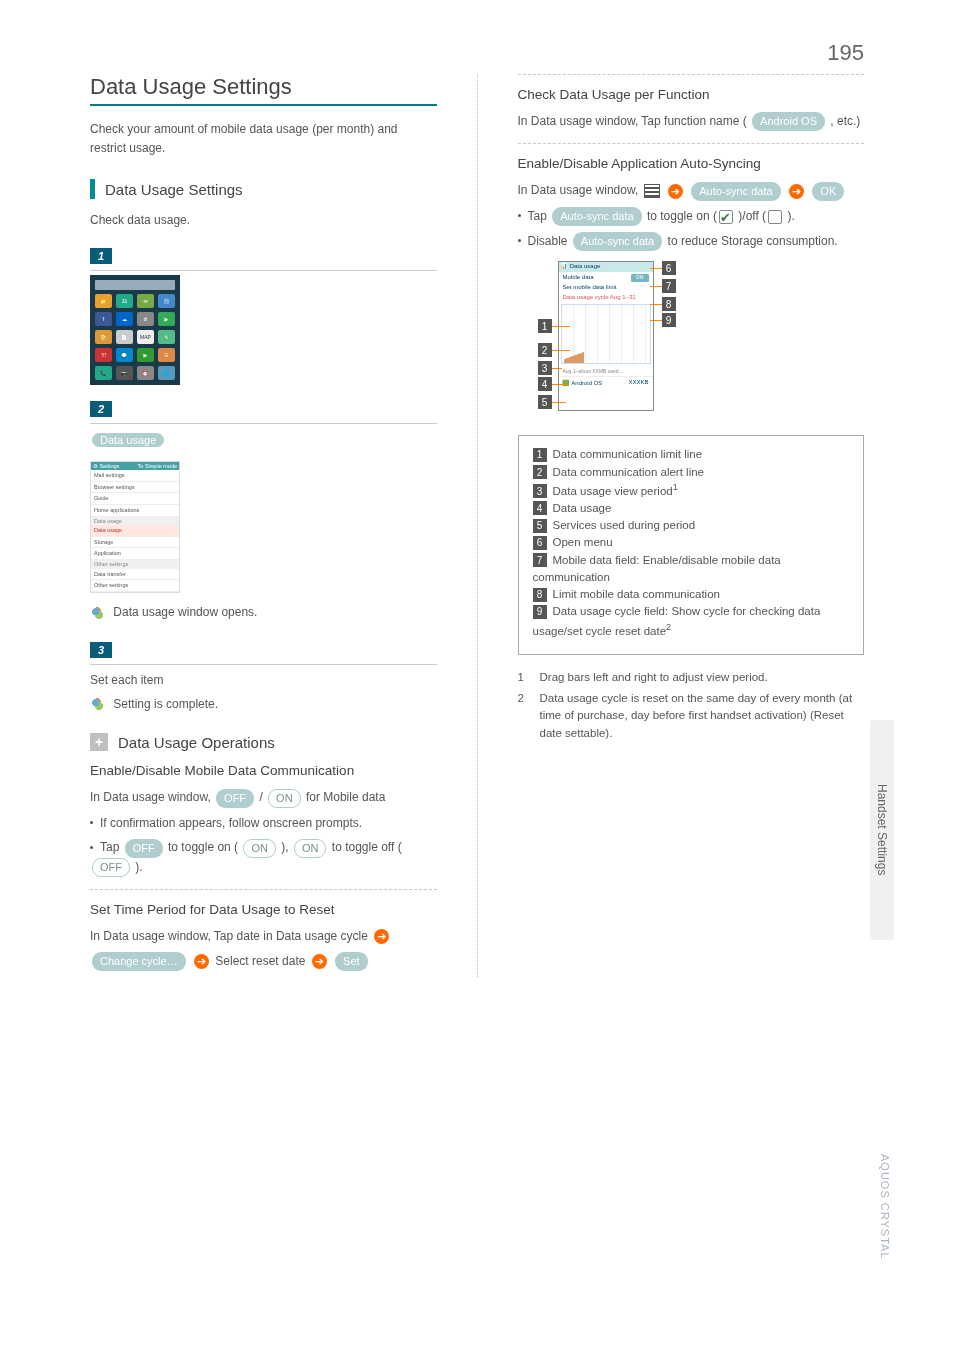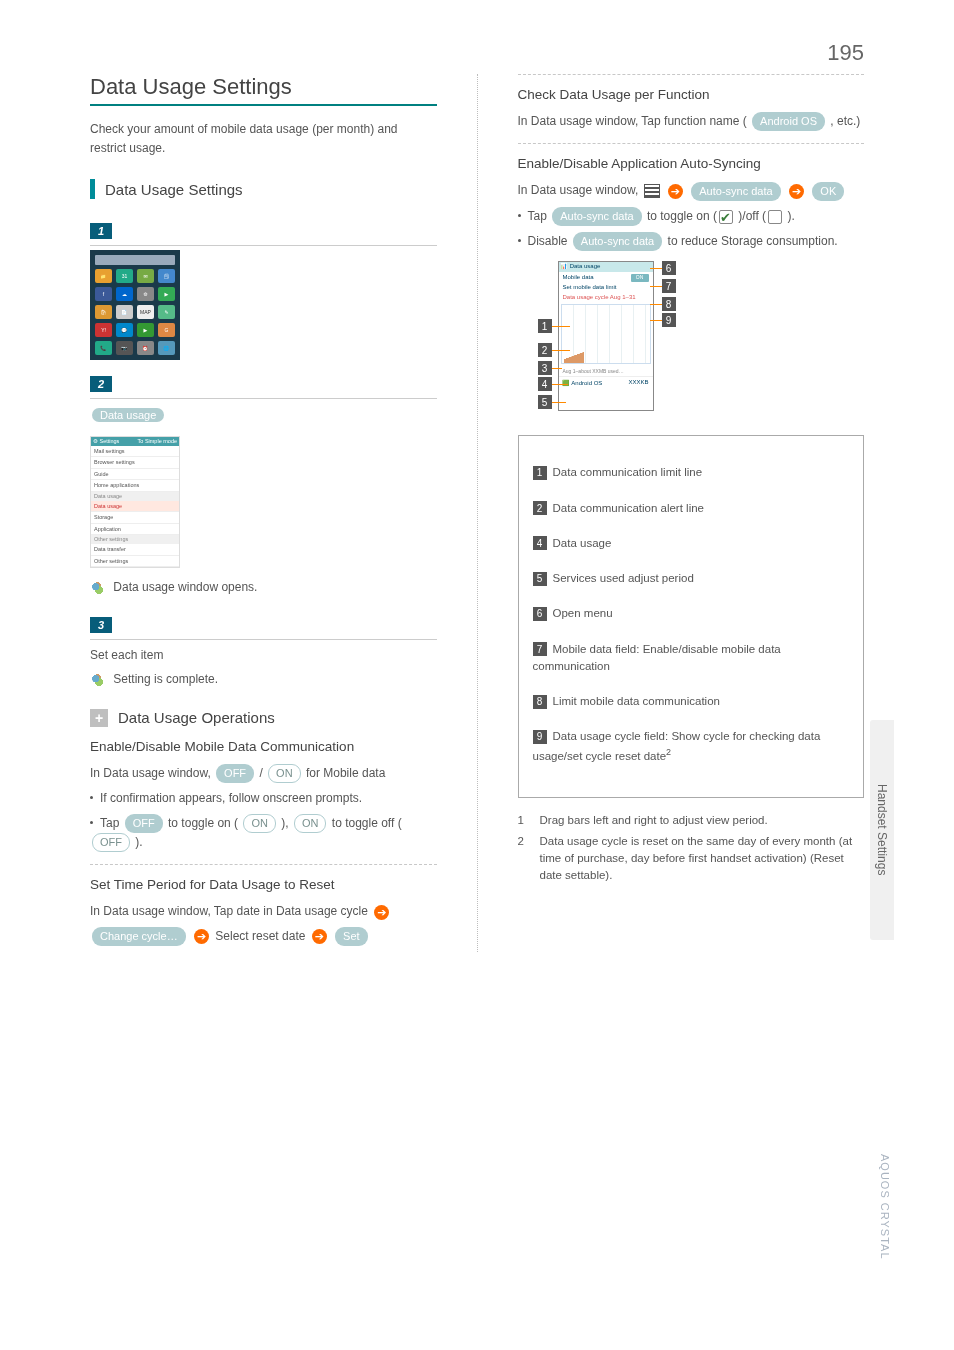--- a/index.html
+++ b/index.html
@@ -76,21 +76,21 @@
   .shot .section{background:#f0f0f0;padding:1px 3px;color:#888;}
   .apps{width:90px;background:#1a3a4a;padding:5px;display:grid;
     grid-template-columns:repeat(4,1fr);gap:4px;margin:4px 0;}
   .apps .ic{height:14px;border-radius:2px;font-size:5px;display:flex;
     align-items:center;justify-content:center;color:#fff;}
   .apps .srch{grid-column:1/5;height:10px;background:#9ab;border-radius:1px;}
   .op-h{font-size:13.5px;color:#444;margin:12px 0 10px 0;}
   .dash-sep{border-top:1.5px dashed #c8c8c8;margin:12px 0;}
 
   .layout-box{border:1px solid #aaa;margin-top:14px;padding:10px 14px 14px 14px;font-size:11.5px;}
-  .layout-box .itm{margin:18px 0;line-height:1.5;}
+  .layout-box .itm{margin:0 0;line-height:1.5;}
   .nb{display:inline-flex;width:14px;height:14px;background:#555;color:#fff;
     align-items:center;justify-content:center;font-size:10px;margin-right:6px;}
   .foot-list{font-size:11.5px;margin-top:14px;}
   .foot-list .fi{display:flex;gap:10px;margin-bottom:4px;line-height:1.5;}
   .foot-list .fi .n{width:12px;flex-shrink:0;}
   sup{font-size:9px;vertical-align:super;}
 
   .diag{position:relative;width:120px;height:160px;margin:10px 0 10px 20px;}
   .diag .scr{position:absolute;left:20px;top:0;width:96px;height:150px;border:1px solid #888;background:#fff;}
   .diag .scr .h{background:#c8e8ea;height:10px;font-size:6px;padding-left:2px;color:#046;}
@@ -115,20 +115,21 @@
 
   <div class="col">
     <h1 class="title">Data Usage Settings</h1>
     <div class="title-rule"></div>
     <p>Check your amount of mobile data usage (per month) and restrict usage.</p>
 
     <div class="sub-h">
       <span class="bar"></span>
       <span class="txt">Data Usage Settings</span>
     </div>
+    <p>Check data usage.</p>
 
     
     <div class="stepnum">1</div>
     <div class="step-rule"></div>
     <div class="apps">
       <div class="srch"></div>
       <div class="ic" style="background:#e8a030">📁</div>
         <div class="ic" style="background:#2a8">31</div>
       <div class="ic" style="background:#7a4">✉</div>
         <div class="ic" style="background:#48c">🗒</div>
@@ -288,22 +289,23 @@
         <div class="lnk" style="left:112px;top:25px;width:12px"></div>
       <div class="dnb" style="left:124px;top:36px">8</div>
         <div class="lnk" style="left:112px;top:43px;width:12px"></div>
       <div class="dnb" style="left:124px;top:52px">9</div>
         <div class="lnk" style="left:112px;top:59px;width:12px"></div>
     </div>
 
     <div class="layout-box">
       <div class="itm"><span class="nb">1</span><span>Data communication limit line</span></div>
       <div class="itm"><span class="nb">2</span><span>Data communication alert line</span></div>
+      <div class="itm"><span class="nb">3</span><span>Data usage view period</span><sup>1</sup></div>
       <div class="itm"><span class="nb">4</span><span>Data usage</span></div>
-      <div class="itm"><span class="nb">5</span><span>Services used adjust period</span></div>
+      <div class="itm"><span class="nb">5</span><span>Services used during period</span></div>
       <div class="itm"><span class="nb">6</span><span>Open menu</span></div>
       <div class="itm"><span class="nb">7</span><span>Mobile data field: Enable/disable mobile data communication</span></div>
       <div class="itm"><span class="nb">8</span><span>Limit mobile data communication</span></div>
       <div class="itm"><span class="nb">9</span><span>Data usage cycle field: Show cycle for checking data usage/set cycle reset date</span><sup>2</sup></div>
     </div>
 
     <div class="foot-list">
       <div class="fi">
           <span class="n">1</span>
           <span>Drag bars left and right to adjust view period.</span>

